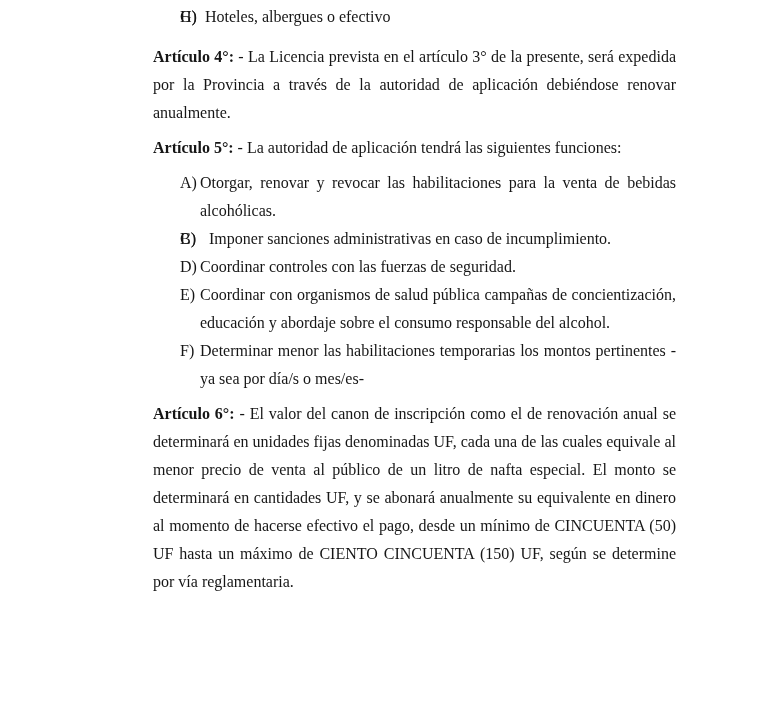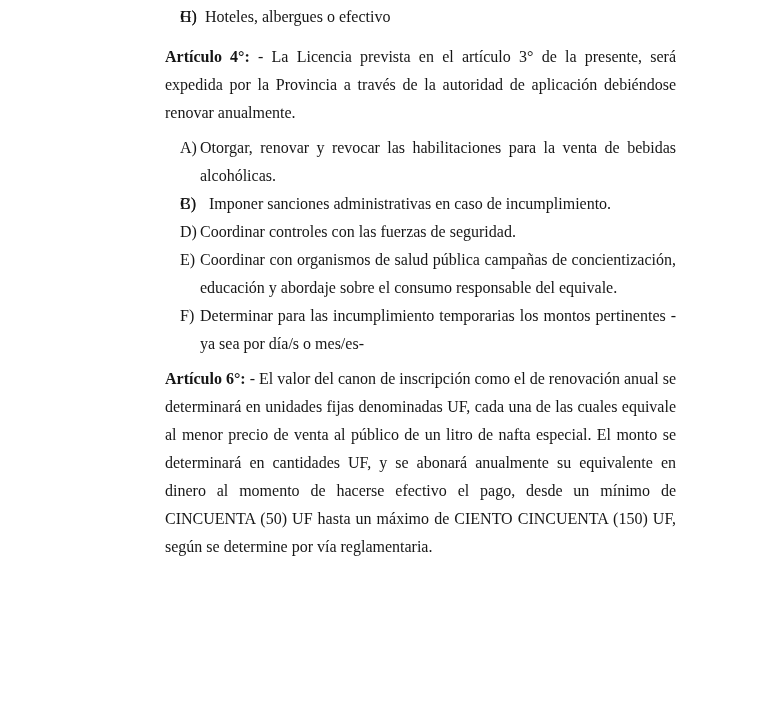--- a/index.html
+++ b/index.html
@@ -13,21 +13,21 @@
   .page {
     box-sizing: border-box;
     width: 778px; height: 708px;
     padding: 3px 102px 0 153px;
     font-size: 16px;
     line-height: 28px;
     text-align: justify;
   }
   .block { margin: 0 0 7px 0; }
   .top-list { margin-bottom: 12px; }
-  p.para { margin: 0 0 7px 12px; }
+  p.para { margin: 0 0 7px 0; }
   .li { position: relative; padding-left: 47px; }
   .li .marker { position: absolute; left: 27px; top: 0; }
   .li.gh { padding-left: 52px; }
   .li.extra-gap { padding-left: 56px; }
   .label { font-weight: bold; }
 </style>
 </head>
 <body>
 
 <div class="page">
@@ -37,42 +37,43 @@
       <span class="marker">G)</span>
     </div>
     <div class="li gh">
       <span class="marker">H)</span>
       <span class="li-text">Hoteles, albergues o efectivo</span>
     </div>
   </div>
 
   <p class="para block"><span class="label">Artículo 4°:</span><span> - La Licencia prevista en el artículo 3° de la presente, será expedida por la Provincia a través de la autoridad de aplicación debiéndose renovar anualmente.</span></p>
 
+  <p class="para block"><span class="label">Artículo 5°:</span><span> - La autoridad de aplicación tendrá las siguientes funciones:</span></p>
 
   <div class="block functions-list">
     <div class="li">
       <span class="marker">A)</span>
       <span class="li-text">Otorgar, renovar y revocar las habilitaciones para la venta de bebidas alcohólicas.</span>
     </div>
     <div class="li">
       <span class="marker">B)</span>
     </div>
     <div class="li extra-gap">
       <span class="marker">C)</span>
       <span class="li-text">Imponer sanciones administrativas en caso de incumplimiento.</span>
     </div>
     <div class="li">
       <span class="marker">D)</span>
       <span class="li-text">Coordinar controles con las fuerzas de seguridad.</span>
     </div>
     <div class="li">
       <span class="marker">E)</span>
-      <span class="li-text">Coordinar con organismos de salud pública campañas de concientización, educación y abordaje sobre el consumo responsable del equivale.</span>
+      <span class="li-text">Coordinar con organismos de salud pública campañas de concientización, educación y abordaje sobre el consumo responsable del alcohol.</span>
     </div>
     <div class="li">
       <span class="marker">F)</span>
-      <span class="li-text">Determinar para las incumplimiento temporarias los montos pertinentes - ya sea por día/s o mes/es-</span>
+      <span class="li-text">Determinar menor las habilitaciones temporarias los montos pertinentes - ya sea por día/s o mes/es-</span>
     </div>
   </div>
 
   <p class="para block"><span class="label">Artículo 6°:</span><span> - El valor del canon de inscripción como el de renovación anual se determinará en unidades fijas denominadas UF, cada una de las cuales equivale al menor precio de venta al público de un litro de nafta especial. El monto se determinará en cantidades UF, y se abonará anualmente su equivalente en dinero al momento de hacerse efectivo el pago, desde un mínimo de CINCUENTA (50) UF hasta un máximo de CIENTO CINCUENTA (150) UF, según se determine por vía reglamentaria.</span></p>
 
 </div>
 
 </body></html>

